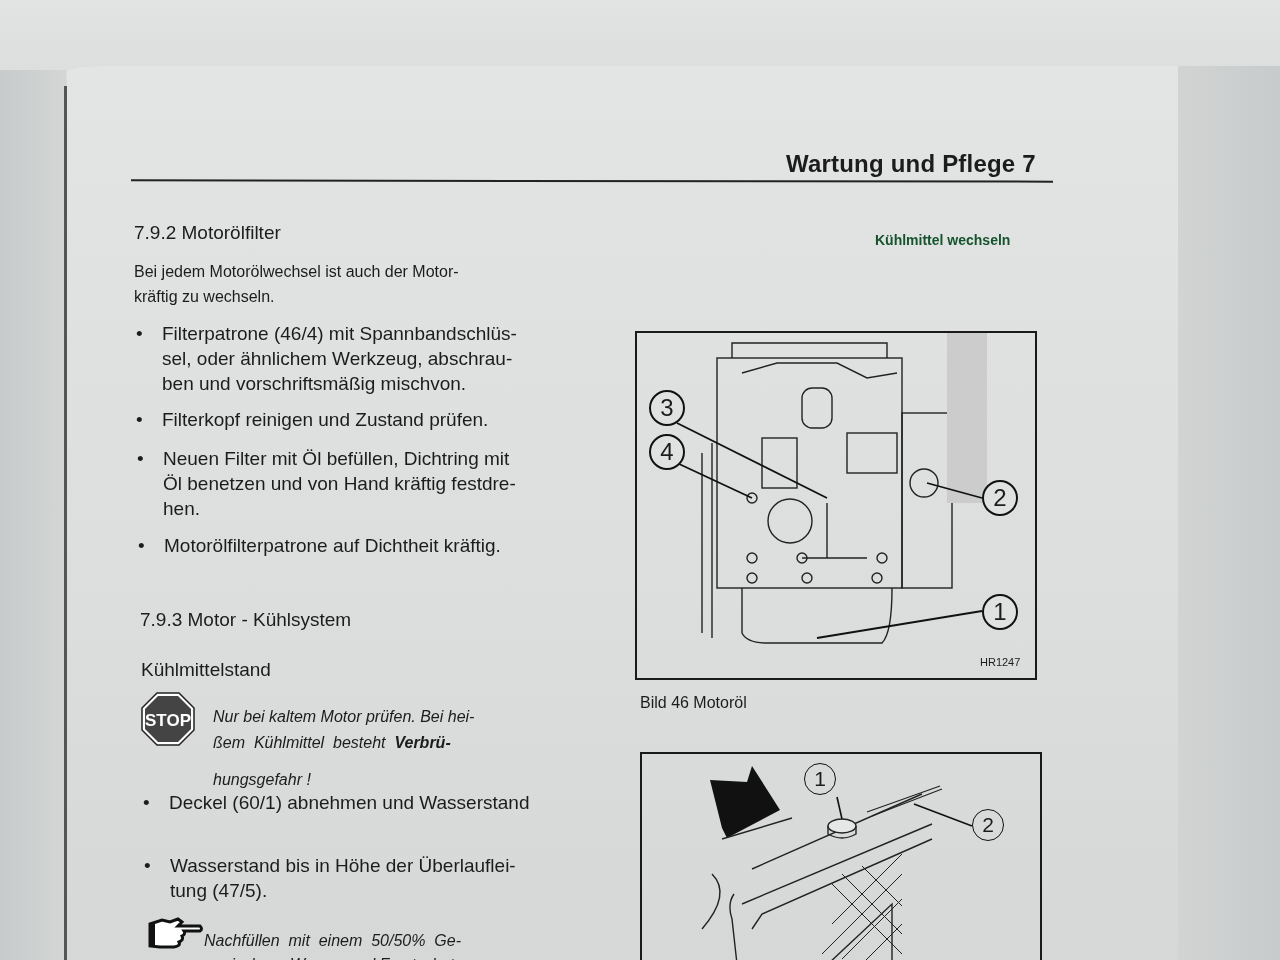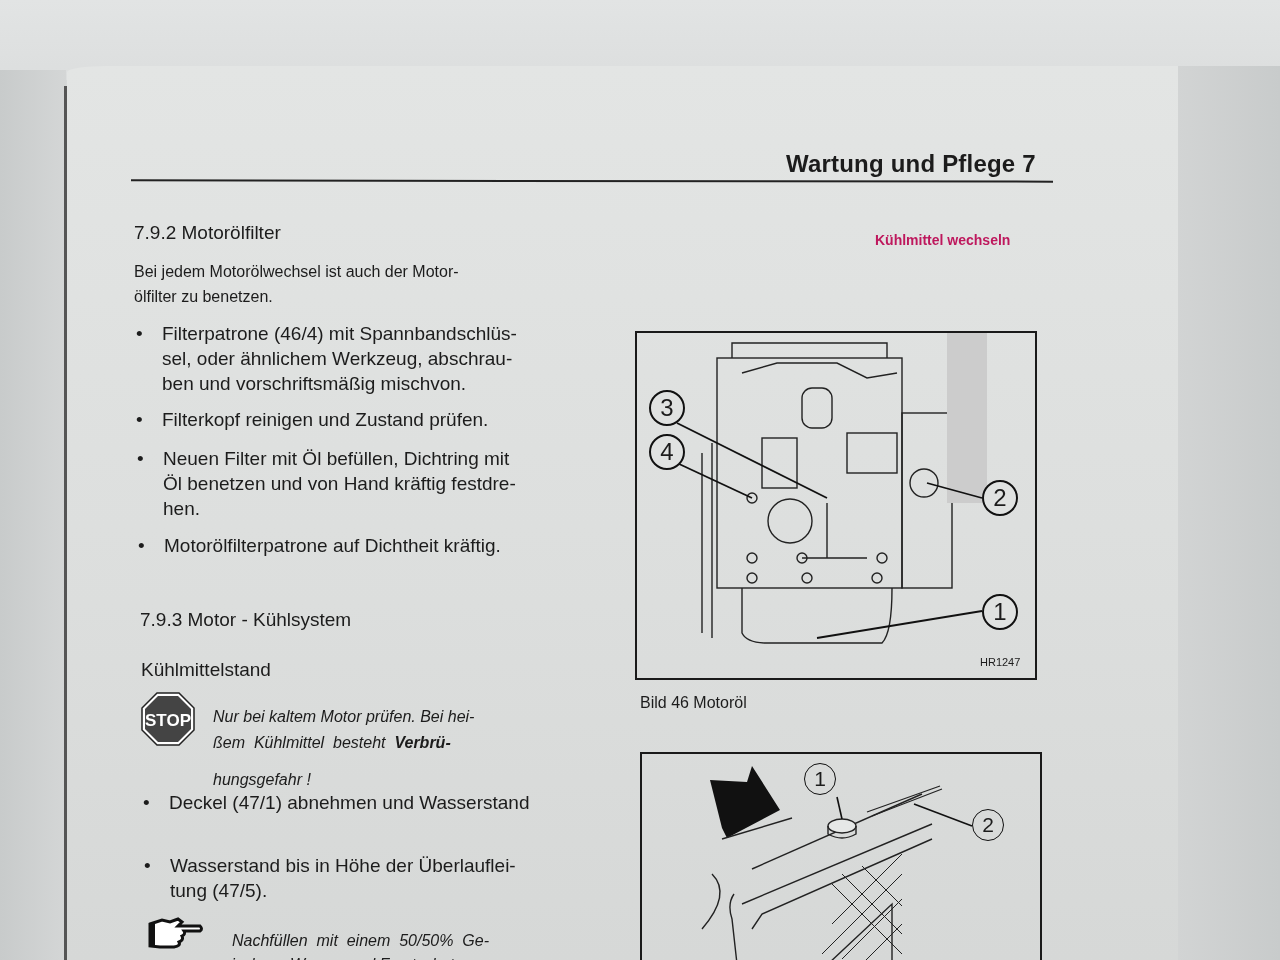--- a/index.html
+++ b/index.html
@@ -23,39 +23,39 @@
   .bullet .dot{position:absolute;left:0;top:0;}
   .bullet .lines{position:absolute;left:26px;top:0;white-space:nowrap;}
   .it{font-style:italic;}
   .stop{position:absolute;left:141px;top:692px;width:54px;height:54px;}
   .hand{position:absolute;left:148px;top:916px;width:56px;height:36px;}
   .fig{position:absolute;border:2px solid #1a1a1a;}
   .fig46{left:635px;top:331px;width:398px;height:345px;}
   .fig47{left:640px;top:752px;width:398px;height:220px;border-bottom:none;}
   .caption{position:absolute;left:640px;top:694px;font-size:16px;}
   .fig-code{position:absolute;left:980px;top:656px;font-size:11px;}
-  .ghost{position:absolute;color:#be185d;font-size:14px;}
+  .ghost{position:absolute;color:#14532d;font-size:14px;}
 </style>
 </head>
 <body>
 
 <div class="desk"></div>
 <div class="page-left"></div>
 <div class="page"></div>
 <div class="spine"></div>
 <div class="page-right"></div>
 
 <div class="ghost" style="left:875px;top:232px;font-weight:bold;">Kühlmittel wechseln</div>
 
 <div class="header-title">Wartung und Pflege 7</div>
 <div class="header-rule"></div>
 
 <div class="txt h2" style="left:134px;top:220px;">7.9.2 Motorölfilter</div>
 <div class="txt" style="left:134px;top:259px;">Bei jedem Motorölwechsel ist auch der Motor-</div>
-<div class="txt" style="left:134px;top:284px;">ölfilter zu benetzen.</div>
+<div class="txt" style="left:134px;top:284px;">kräftig zu wechseln.</div>
 
 <div class="bullet" style="left:136px;top:321px;">
   <span class="dot">•</span>
   <div class="lines">
     <div>Filterpatrone (46/4) mit Spannbandschlüs-</div>
     <div>sel, oder ähnlichem Werkzeug, abschrau-</div>
     <div>ben und vorschriftsmäßig mischvon.</div>
   </div>
 </div>
 <div class="bullet" style="left:136px;top:407px;">
@@ -87,36 +87,36 @@
   <polygon points="17,4 37,4 50,17 50,37 37,50 17,50 4,37 4,17" fill="#444"></polygon>
   <text x="27" y="34" text-anchor="middle" font-family="Liberation Sans, sans-serif" font-weight="bold" font-size="17" fill="#fff">STOP</text>
 </svg>
 <div class="txt it" style="left:213px;top:704px;">Nur bei kaltem Motor prüfen. Bei hei-</div>
 <div class="txt it" style="left:213px;top:730px;white-space:pre;"><span>ßem  Kühlmittel  besteht  </span><b>Verbrü-</b></div>
 <div class="txt it" style="left:213px;top:767px;font-weight:normal;">hungsgefahr !</div>
 
 <div class="bullet" style="left:143px;top:790px;">
   <span class="dot">•</span>
   <div class="lines">
-    <div>Deckel (47/1) abnehmen und Wasserstand</div>
+    <div>Deckel (60/1) abnehmen und Wasserstand</div>
   </div>
 </div>
 <div class="bullet" style="left:144px;top:853px;">
   <span class="dot">•</span>
   <div class="lines">
     <div>Wasserstand bis in Höhe der Überlauflei-</div>
     <div>tung (47/5).</div>
   </div>
 </div>
 
 <svg class="hand" viewBox="0 0 56 36">
   <path d="M2,8 L14,4 L22,6 L30,3 L34,6 L30,10 L52,10 Q55,13 52,15 L36,15 Q38,18 34,20 Q36,24 31,26 Q33,30 26,31 L12,31 L2,30 Z" fill="#fff" stroke="#111" stroke-width="3"></path>
   <rect x="1" y="7" width="6" height="24" fill="#111"></rect>
 </svg>
-<div class="txt it" style="left:232px;top:928px;white-space:pre;">Nachfüllen  mit  einem  50/50%  Ge-</div>
+<div class="txt it" style="left:204px;top:928px;white-space:pre;">Nachfüllen  mit  einem  50/50%  Ge-</div>
 <div class="txt it" style="left:218px;top:952px;">mischvon Wasser und Frostschutz.</div>
 
 <div class="fig fig46">
   <svg width="398" height="345" viewBox="0 0 398 345" fill="none" stroke="#222" stroke-width="1.4">
     <rect x="80" y="25" width="185" height="230"></rect>
     <path d="M95,25 L95,10 L250,10 L250,25"></path>
     <path d="M105,40 L140,30 L200,30 L230,45 L260,40"></path>
     <rect x="165" y="55" width="30" height="40" rx="10"></rect>
     <rect x="125" y="105" width="35" height="50"></rect>
     <rect x="210" y="100" width="50" height="40"></rect>

